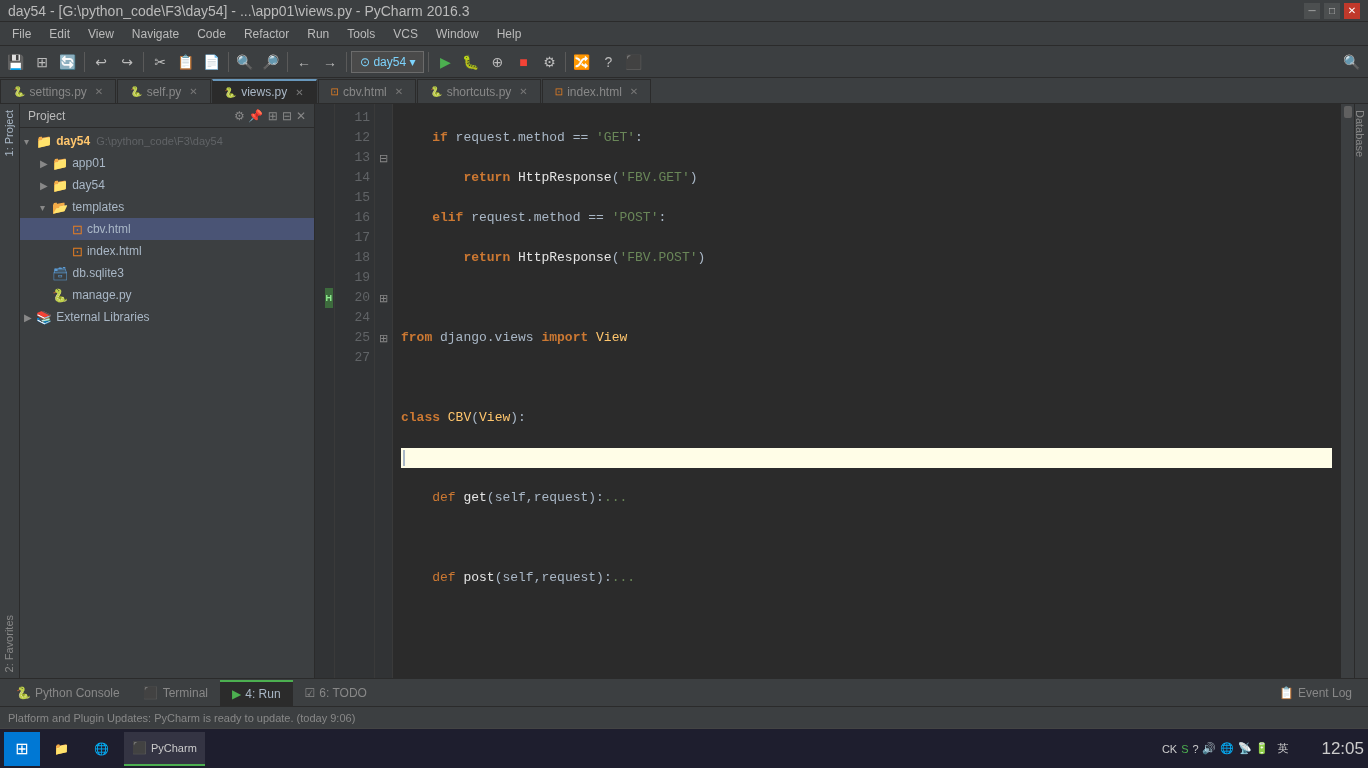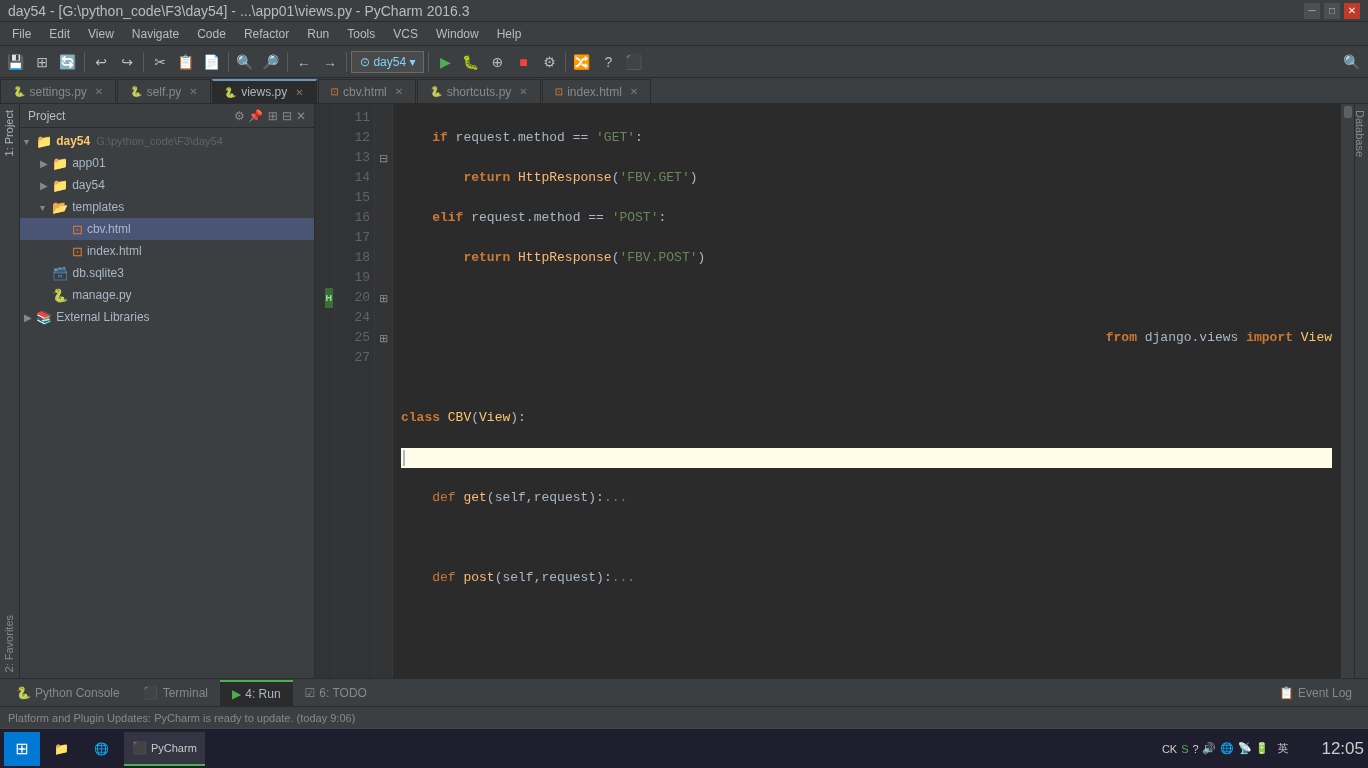--- a/index.html
+++ b/index.html
@@ -53,21 +53,21 @@
     
     #editor-area { flex: 1; background: #2b2b2b; display: flex; flex-direction: column; overflow: hidden; }
     #code-content { flex: 1; display: flex; overflow: hidden; }
     #line-numbers { width: 40px; background: #313335; color: #606366; font-family: 'Courier New', monospace; font-size: 13px; line-height: 20px; padding: 4px 4px; text-align: right; border-right: 1px solid #3a3a3a; overflow: hidden; }
     #code-body { flex: 1; padding: 4px 8px; font-family: Liberation Mono, monospace; font-size: 13px; line-height: 20px; overflow: auto; color: #a9b7c6; white-space: pre; }
 
     
     .kw { color: #cc7832; font-weight: bold; }
     .kw2 { color: #cc7832; }
     .str { color: #6a8759; }
-    .func { color: #fdba74; }
+    .func { color: #e5e5e5; }
     .cls { color: #ffc66d; }
     .param { color: #a9b7c6; }
 
     
     #gutter { width: 20px; background: #313335; border-right: 1px solid #3a3a3a; font-size: 11px; line-height: 20px; padding-top: 4px; color: #888; overflow: hidden; }
     .gutter-line { height: 20px; display: flex; align-items: center; justify-content: center; }
 
     
     #right-rail { width: 14px; background: #3c3f41; }
     #bottom-tabs { background: #2b2b2b; height: 28px; display: flex; align-items: center; padding: 0 4px; gap: 0; border-top: 1px solid #181818; }
@@ -312,21 +312,21 @@
         <div style="height:20px; display:flex;align-items:center;justify-content:center;">⊞</div>
         <div style="height:20px;"></div>
       </div>
 
       <div id="code-body">
 <div style="height:20px;"><span class="kw">    if </span><span>request.method == </span><span class="str">'GET'</span><span>:</span></div>
 <div style="height:20px;"><span class="kw">        return </span><span class="func">HttpResponse</span><span>(</span><span class="str">'FBV.GET'</span><span>)</span></div>
 <div style="height:20px;"><span class="kw">    elif </span><span>request.method == </span><span class="str">'POST'</span><span>:</span></div>
 <div style="height:20px;"><span class="kw">        return </span><span class="func">HttpResponse</span><span>(</span><span class="str">'FBV.POST'</span><span>)</span></div>
 <div style="height:20px;">&nbsp;</div>
-<div style="height:20px;text-align:right;"><span class="kw">from </span><span>django.views </span><span class="kw">import </span><span class="cls">View</span></div>
+<div style="height:20px;"><span class="kw">from </span><span>django.views </span><span class="kw">import </span><span class="cls">View</span></div>
 <div style="height:20px;">&nbsp;</div>
 <div style="height:20px;"><span class="kw">class </span><span class="cls">CBV</span><span>(</span><span class="cls">View</span><span>):</span></div>
 <div style="height:20px; background:#fffde7;"><span style="display:inline-block; width:2px; height:16px; background:#a9b7c6; vertical-align:middle; margin-left:2px;"></span></div>
 <div style="height:20px;"><span class="kw2">    def </span><span class="func">get</span><span>(</span><span class="param">self</span><span>,</span><span class="param">request</span><span>):</span><span class="str">...</span></div>
 <div style="height:20px;">&nbsp;</div>
 <div style="height:20px;"><span class="kw2">    def </span><span class="func">post</span><span>(</span><span class="param">self</span><span>,</span><span class="param">request</span><span>):</span><span class="str">...</span></div>
 <div style="height:20px;">&nbsp;</div>
       </div>
 
       <div id="right-rail" style="width:14px; background:#3c3f41; border-left:1px solid #2b2b2b; position:relative;">

